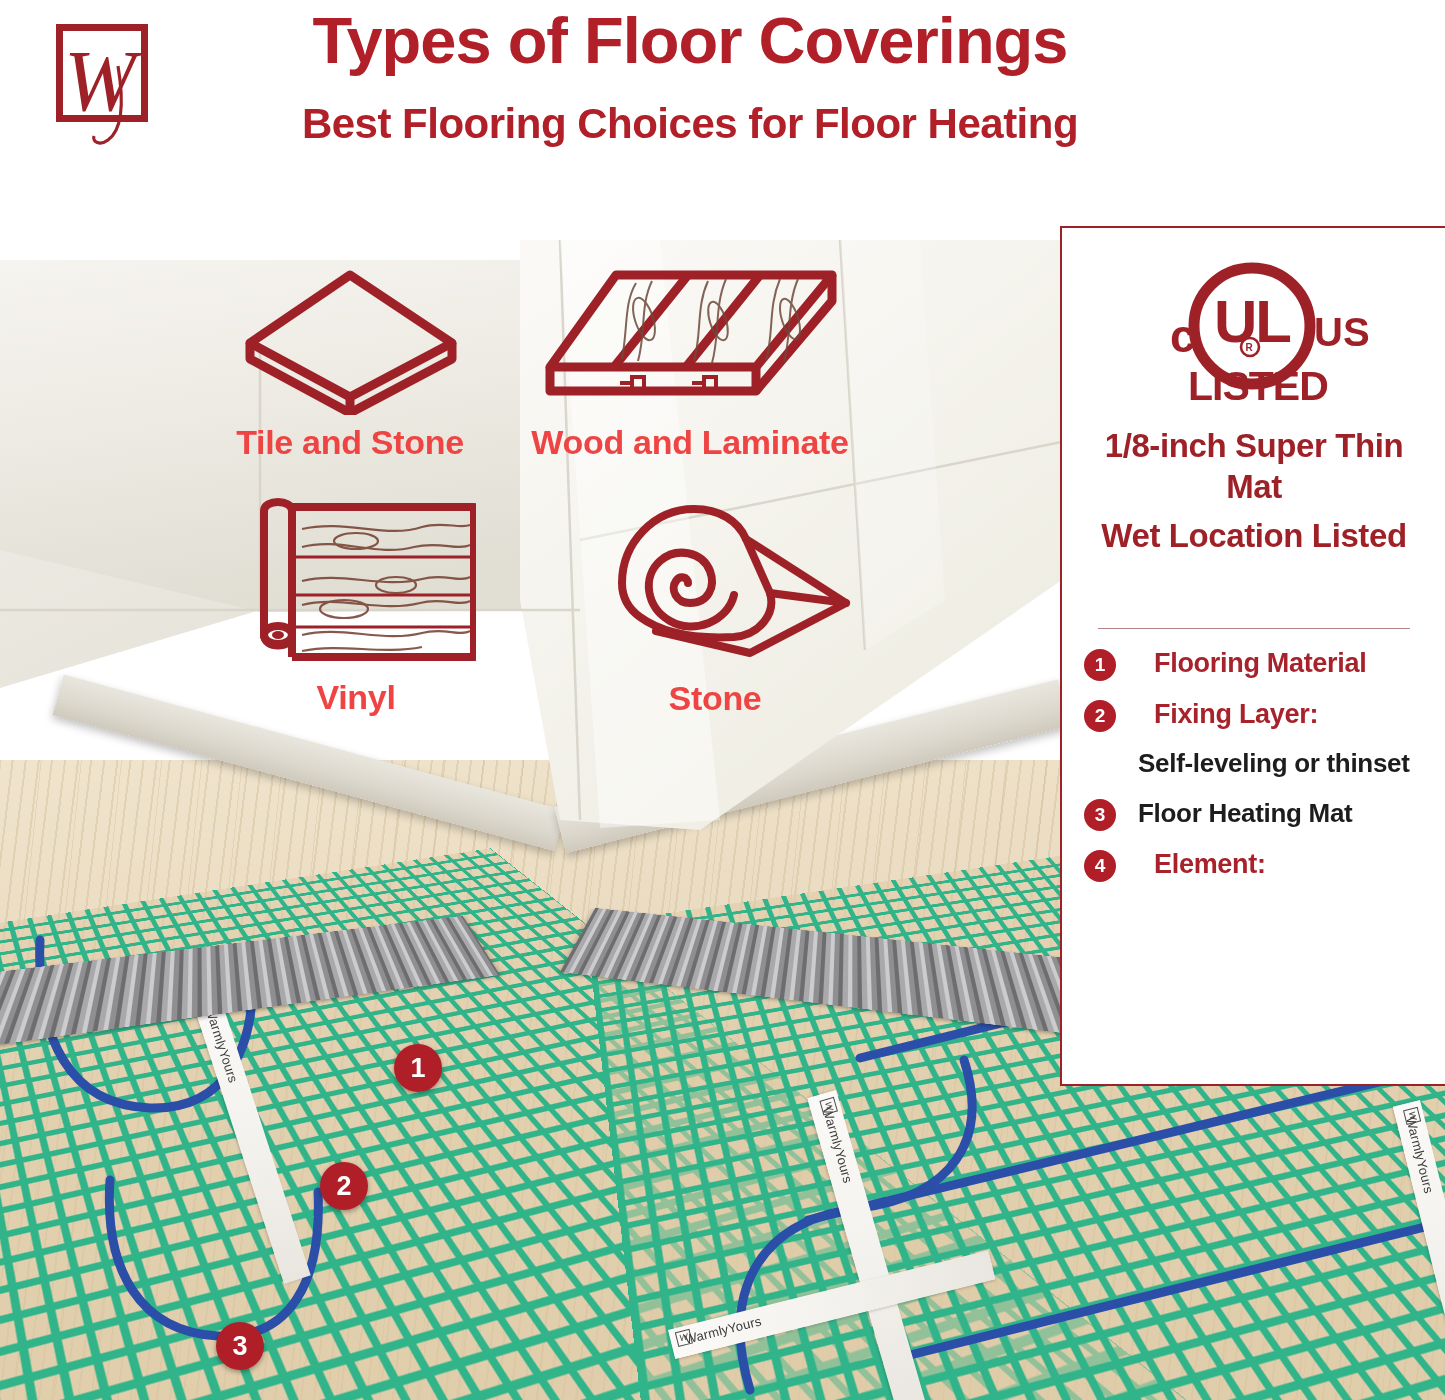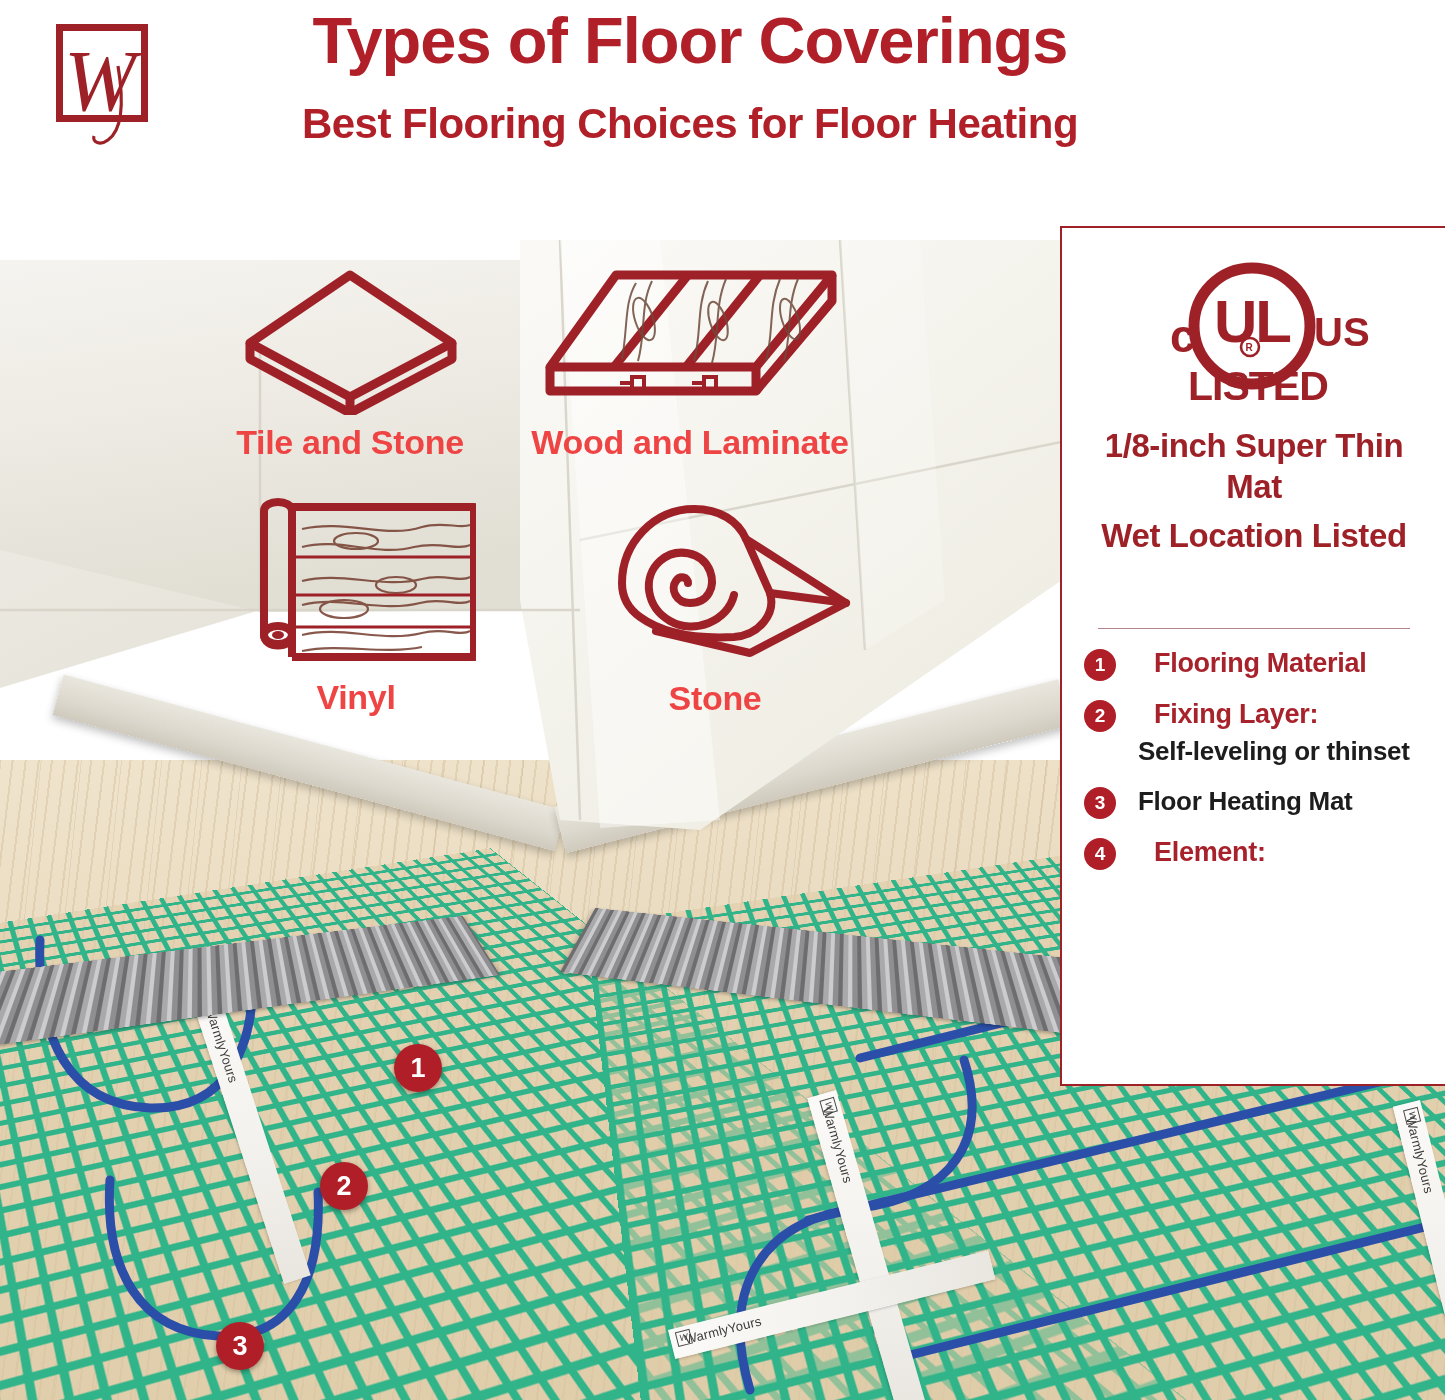--- a/index.html
+++ b/index.html
@@ -248,21 +248,21 @@
     line-height: 1.16;
     letter-spacing: -0.3px;
     margin-left: 16px;
   }
   .legend-desc {
     color: #1d1d1d;
     font-size: 26px;
     font-weight: bold;
     line-height: 1.18;
     letter-spacing: -0.3px;
-    margin-top: 5px;
+    margin-top: 17px;
   }
 </style>
 </head>
 <body>
 
 <div id="scene">
 
   <div id="subfloor"></div>
 
   <div class="mesh" id="mesh-left"></div>

